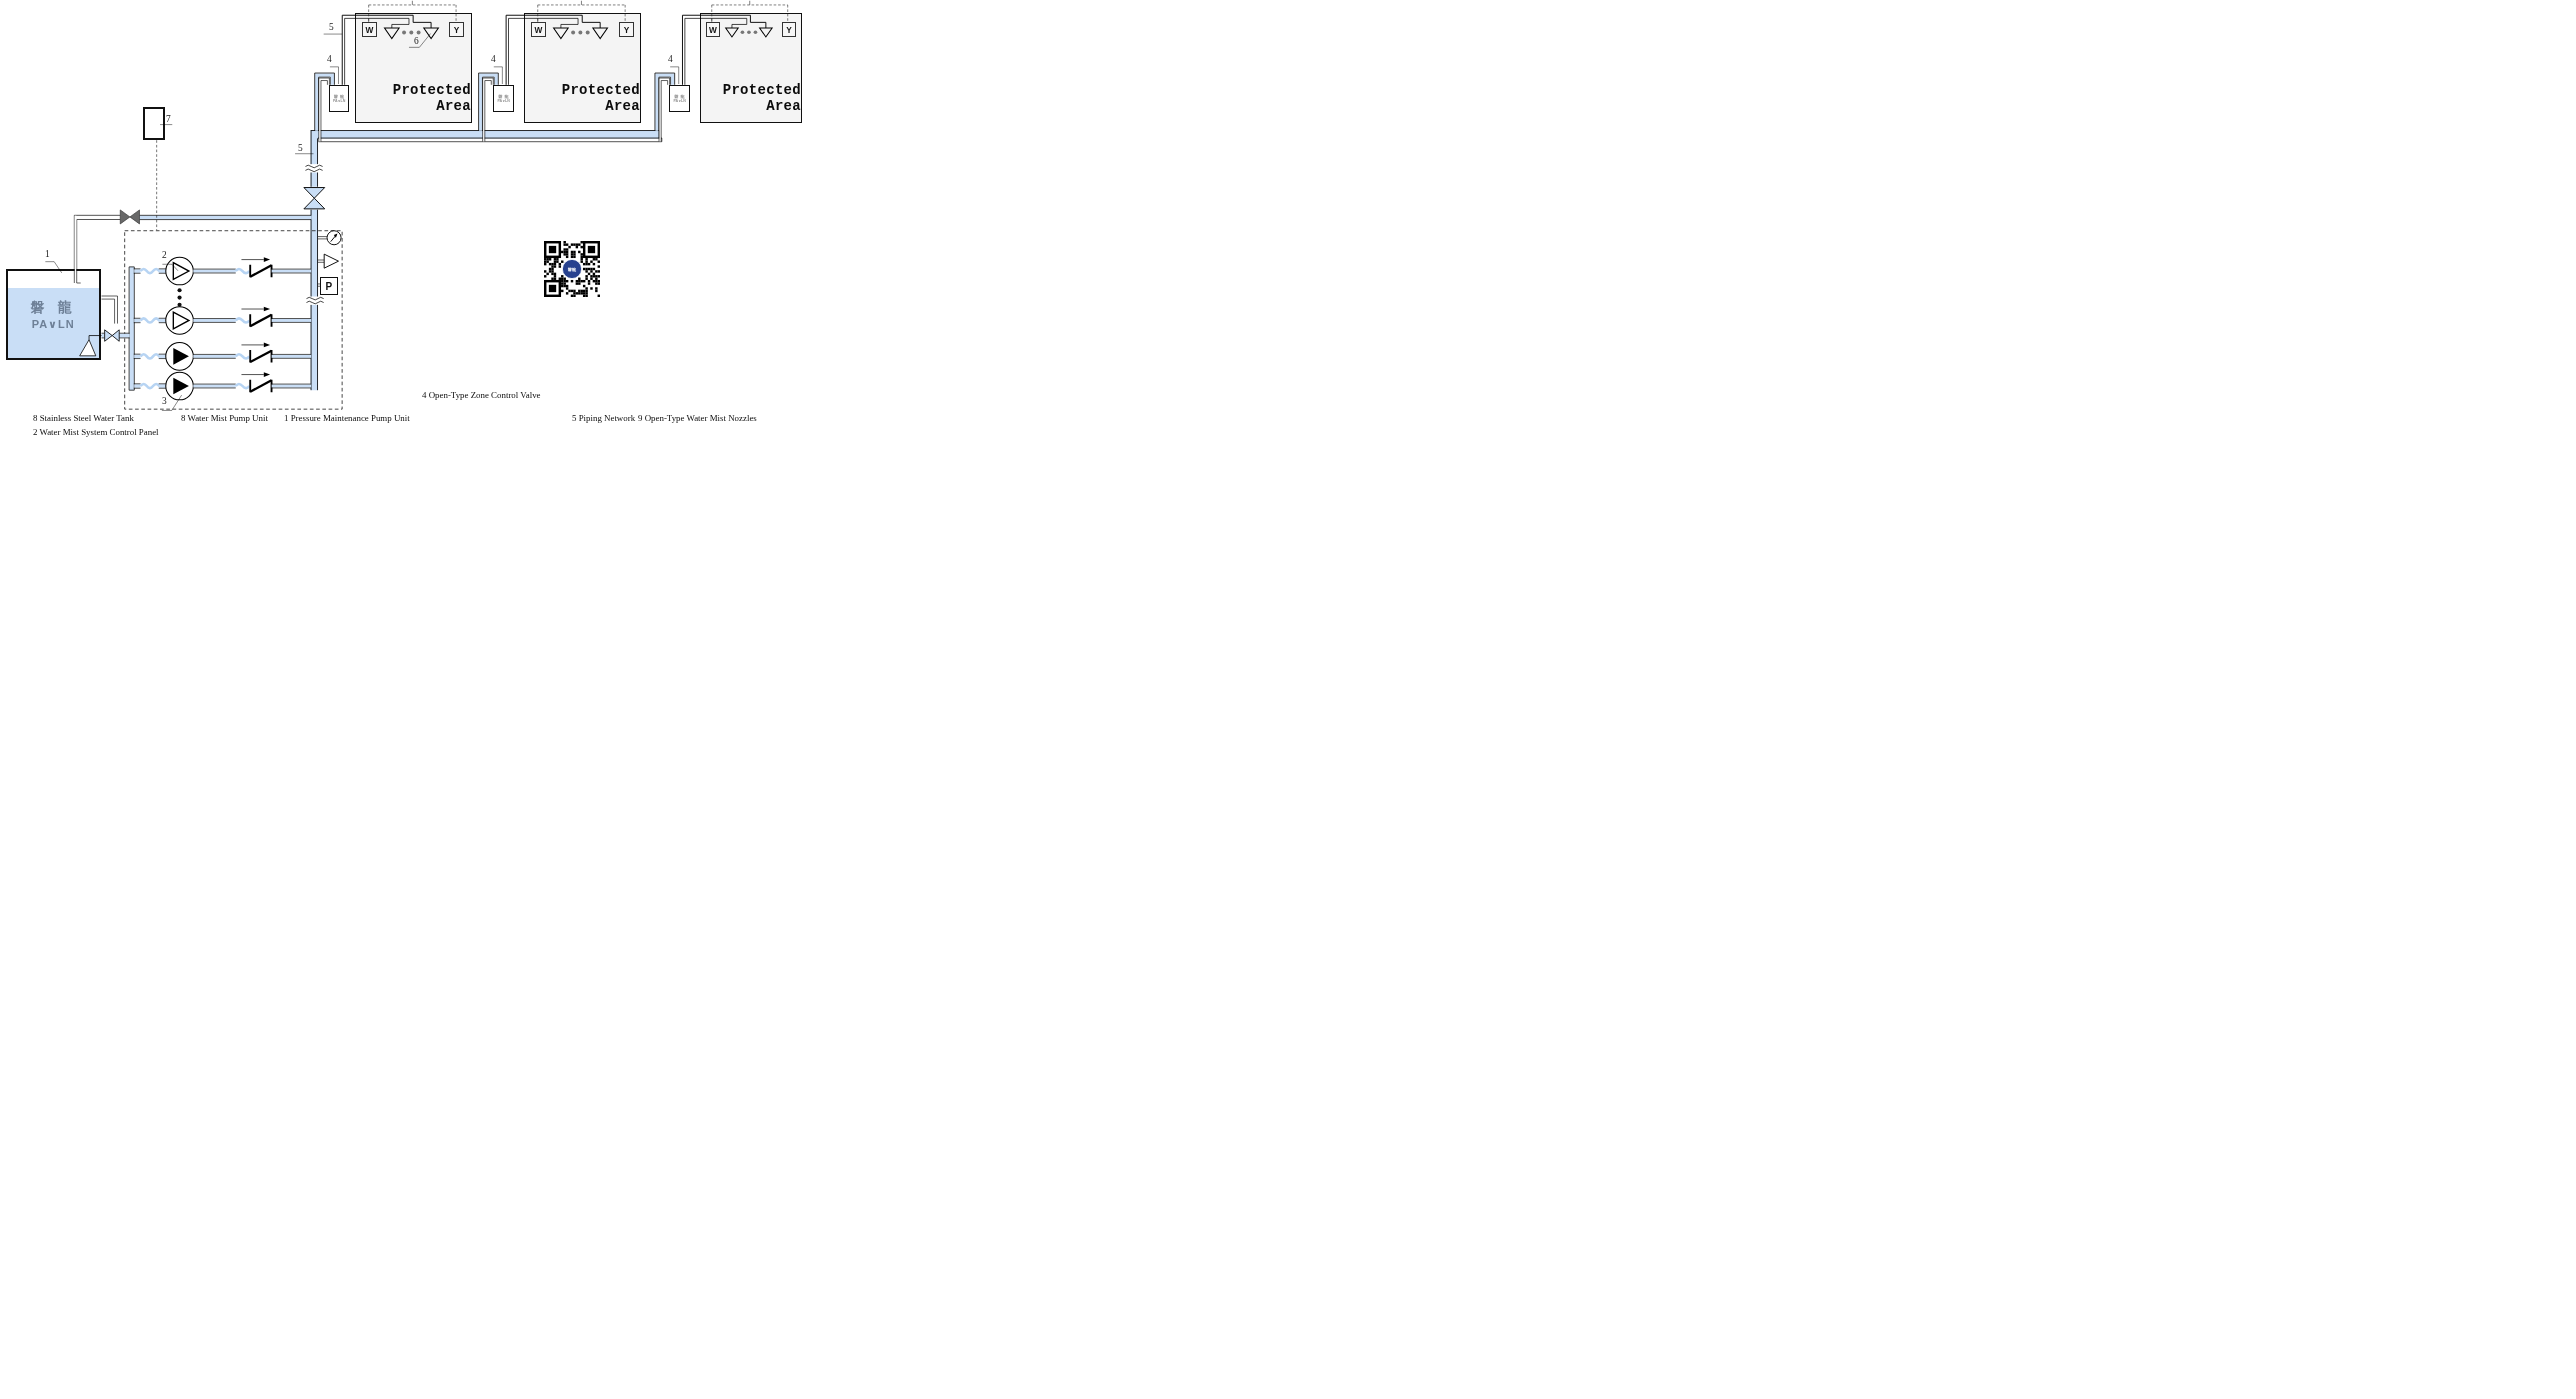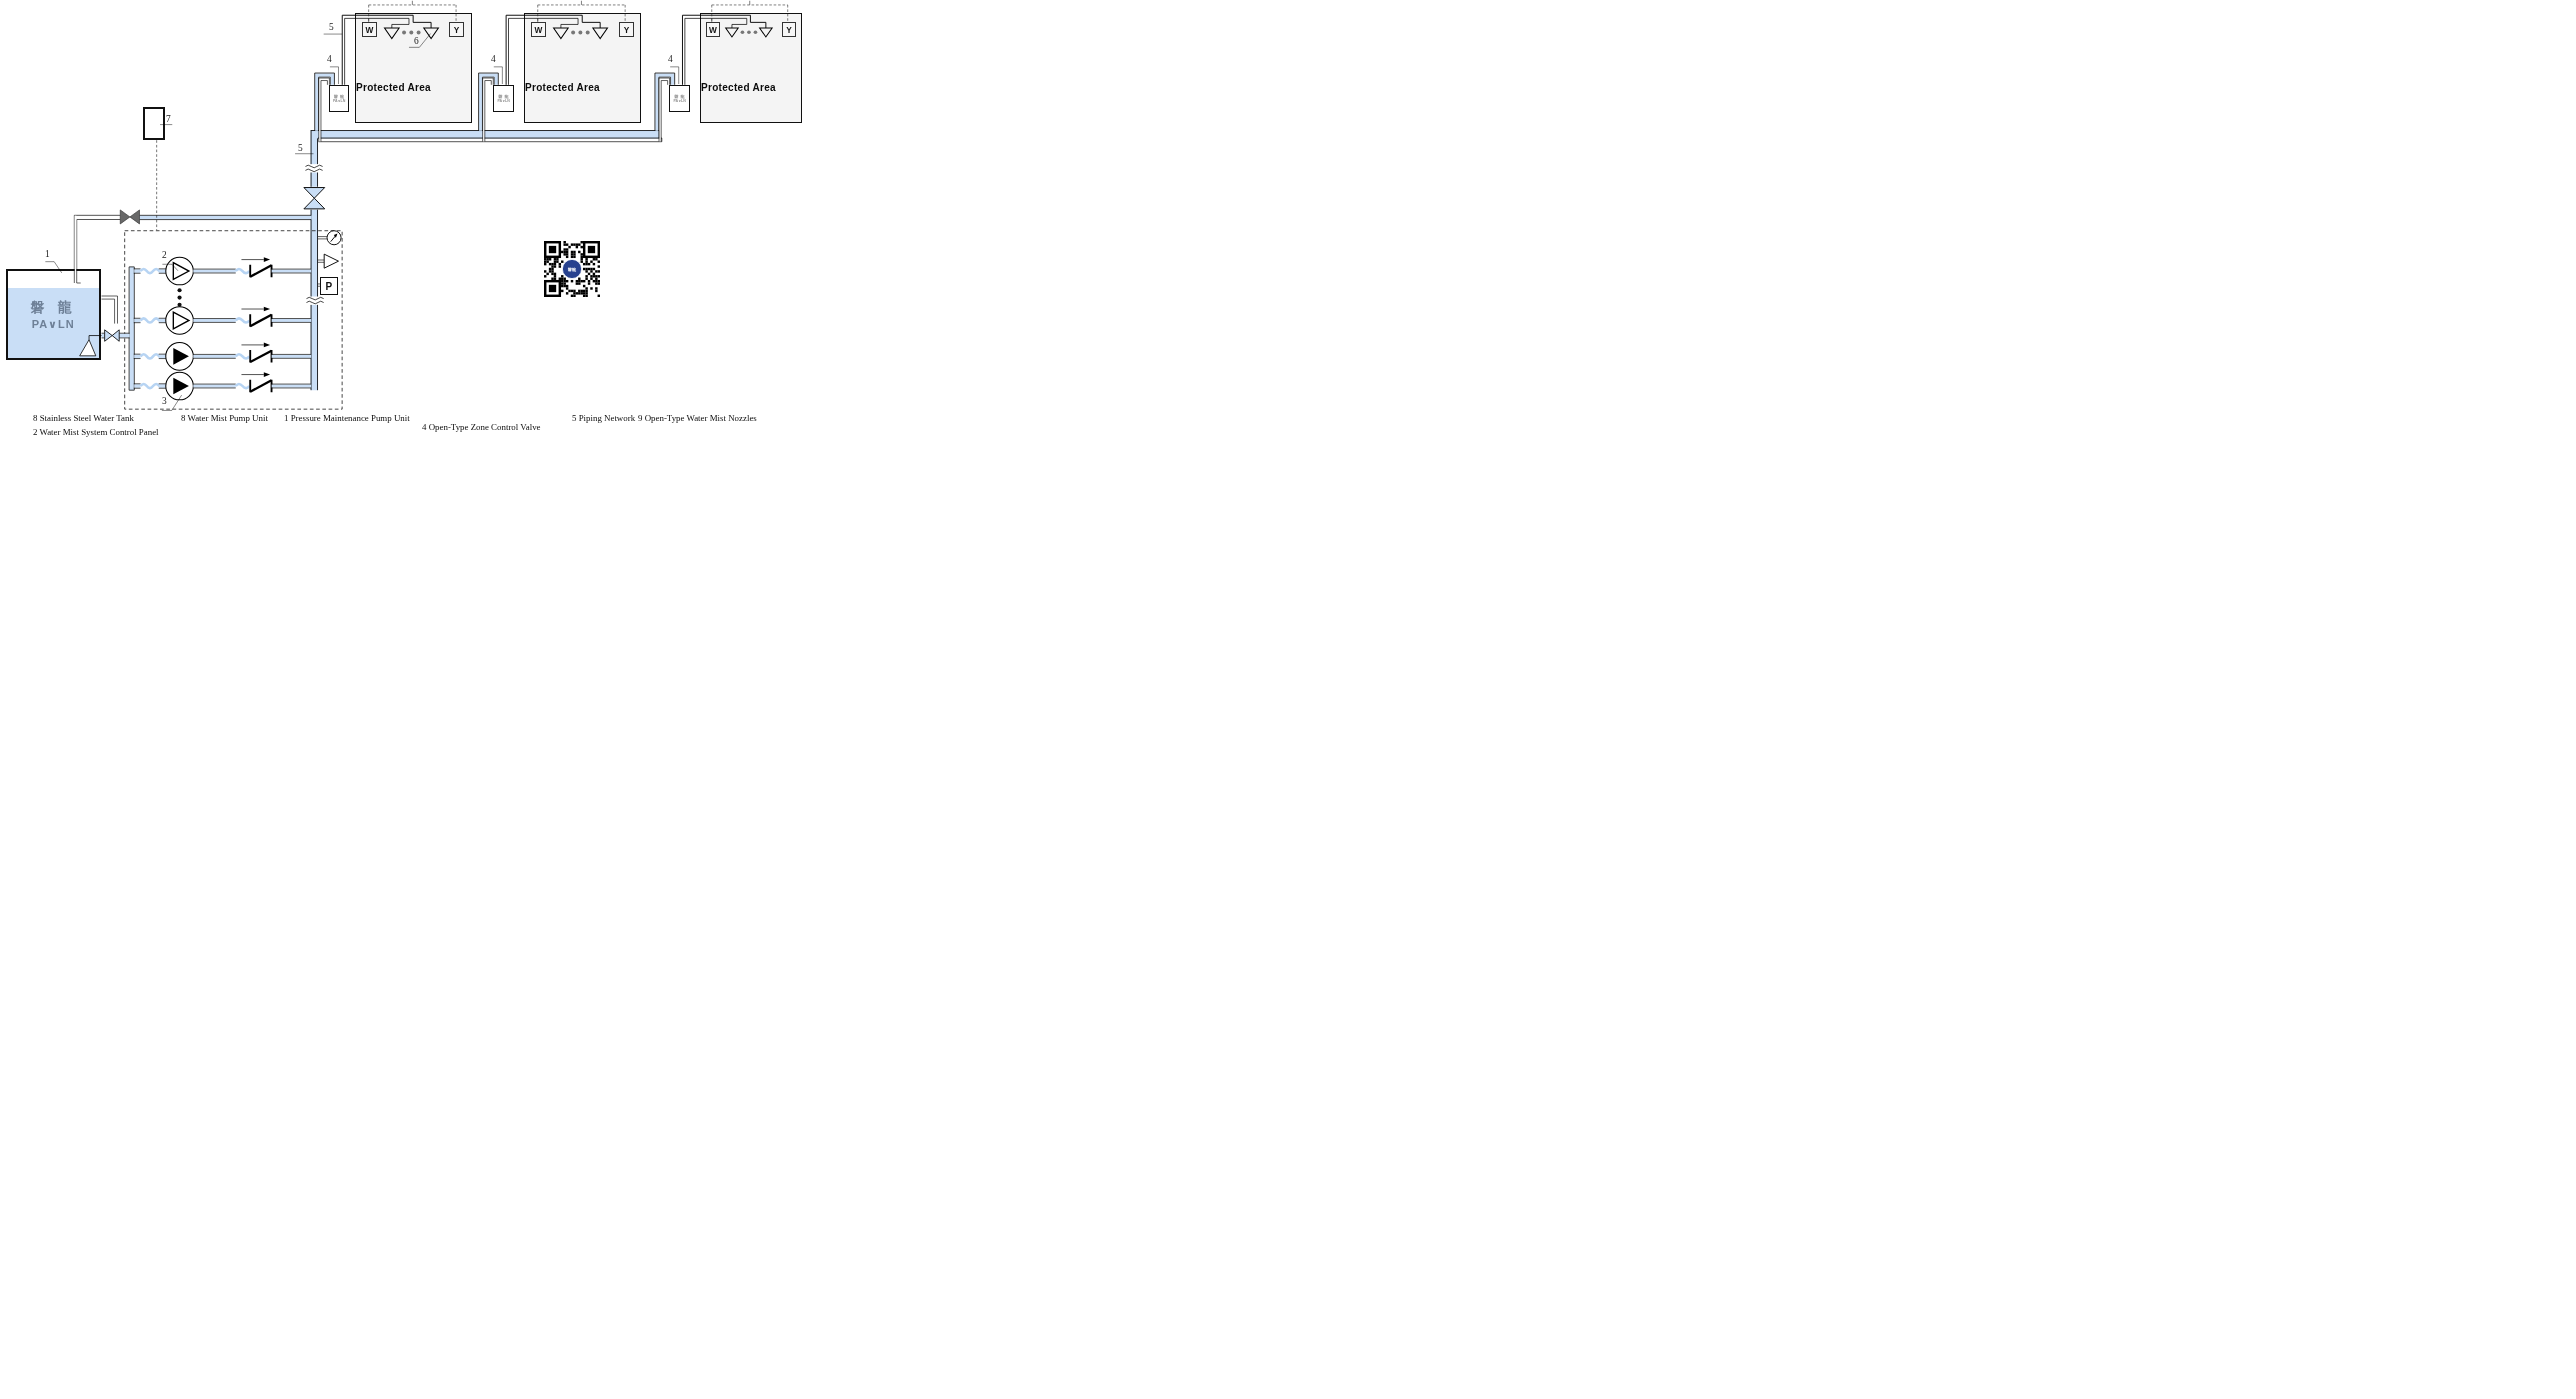--- a/index.html
+++ b/index.html
@@ -1,23 +1,23 @@
 <!DOCTYPE html>
 <html style="font-size:8.3px"><head>
 <meta charset="utf-8">
 <style>
   html,body{margin:0;padding:0;background:#fff;}
   .stage{position:relative;width:806px;height:437px;background:#fff;overflow:hidden;
          font-family:"Liberation Serif","DejaVu Serif",serif;}
   .abs{position:absolute;box-sizing:border-box;}
   
   .pa{background:#f4f4f4;border:1.8px solid #111;z-index:1;}
-  .pa-title{position:absolute;left:0;right:0;top:68px;text-align:left;
-            font-family:Liberation Sans, sans-serif;
-            font-weight:bold;font-size:10px;color:#0c0c0c;letter-spacing:0.3px;}
+  .pa-title{position:absolute;left:0;right:0;top:68px;text-align:right;
+            font-family:Liberation Mono, monospace;
+            font-weight:bold;font-size:14px;color:#0c0c0c;letter-spacing:0.3px;}
   .wy{position:absolute;width:13px;height:13px;border:0.7px solid #333;background:#f6f6f6;
       display:flex;align-items:center;justify-content:center;
       font-family:"Liberation Sans","DejaVu Sans",sans-serif;font-weight:bold;font-size:8.3px;color:#111;z-index:2;}
   .zv{background:#fff;border:1.6px solid #111;z-index:2;display:flex;flex-direction:column;
       align-items:center;justify-content:center;gap:0.5px;}
   .zv .cn{font-size:4.2px;color:#949494;font-weight:bold;letter-spacing:0.5px;
           font-family:"Liberation Sans","DejaVu Sans",sans-serif;}
   .zv .en{font-size:3.6px;color:#949494;font-weight:bold;
           font-family:"Liberation Sans","DejaVu Sans",sans-serif;}
   .tank{background:#fff;border:2.1px solid #111;z-index:1;overflow:hidden;}
@@ -480,20 +480,20 @@
   <div class="num" style="left:668px;top:54px;">4</div>
   <div class="num" style="left:329px;top:22px;">5</div>
   <div class="num" style="left:298px;top:143px;">5</div>
   <div class="num" style="left:414px;top:36px;">6</div>
   <div class="num" style="left:166px;top:114px;">7</div>
 
   <div>
     <span class="legend-item" style="left:33px;top:413px;">8 Stainless Steel Water Tank</span>
     <span class="legend-item" style="left:181px;top:413px;">8 Water Mist Pump Unit</span>
     <span class="legend-item" style="left:284px;top:413px;">1 Pressure Maintenance Pump Unit</span>
-    <span class="legend-item" style="left:422px;top:422px;">4 Open-Type Zone Control Valve</span>
+    <span class="legend-item" style="left:422px;top:390px;">4 Open-Type Zone Control Valve</span>
     <span class="legend-item" style="left:559px;top:413px;margin-left:13px;">5 Piping Network</span>
     <span class="legend-item" style="left:638px;top:413px;">9 Open-Type Water Mist Nozzles</span>
     <span class="legend-item" style="left:33px;top:427px;">2 Water Mist System Control Panel</span>
   </div>
 
 </div>
 
 
 </body></html>

